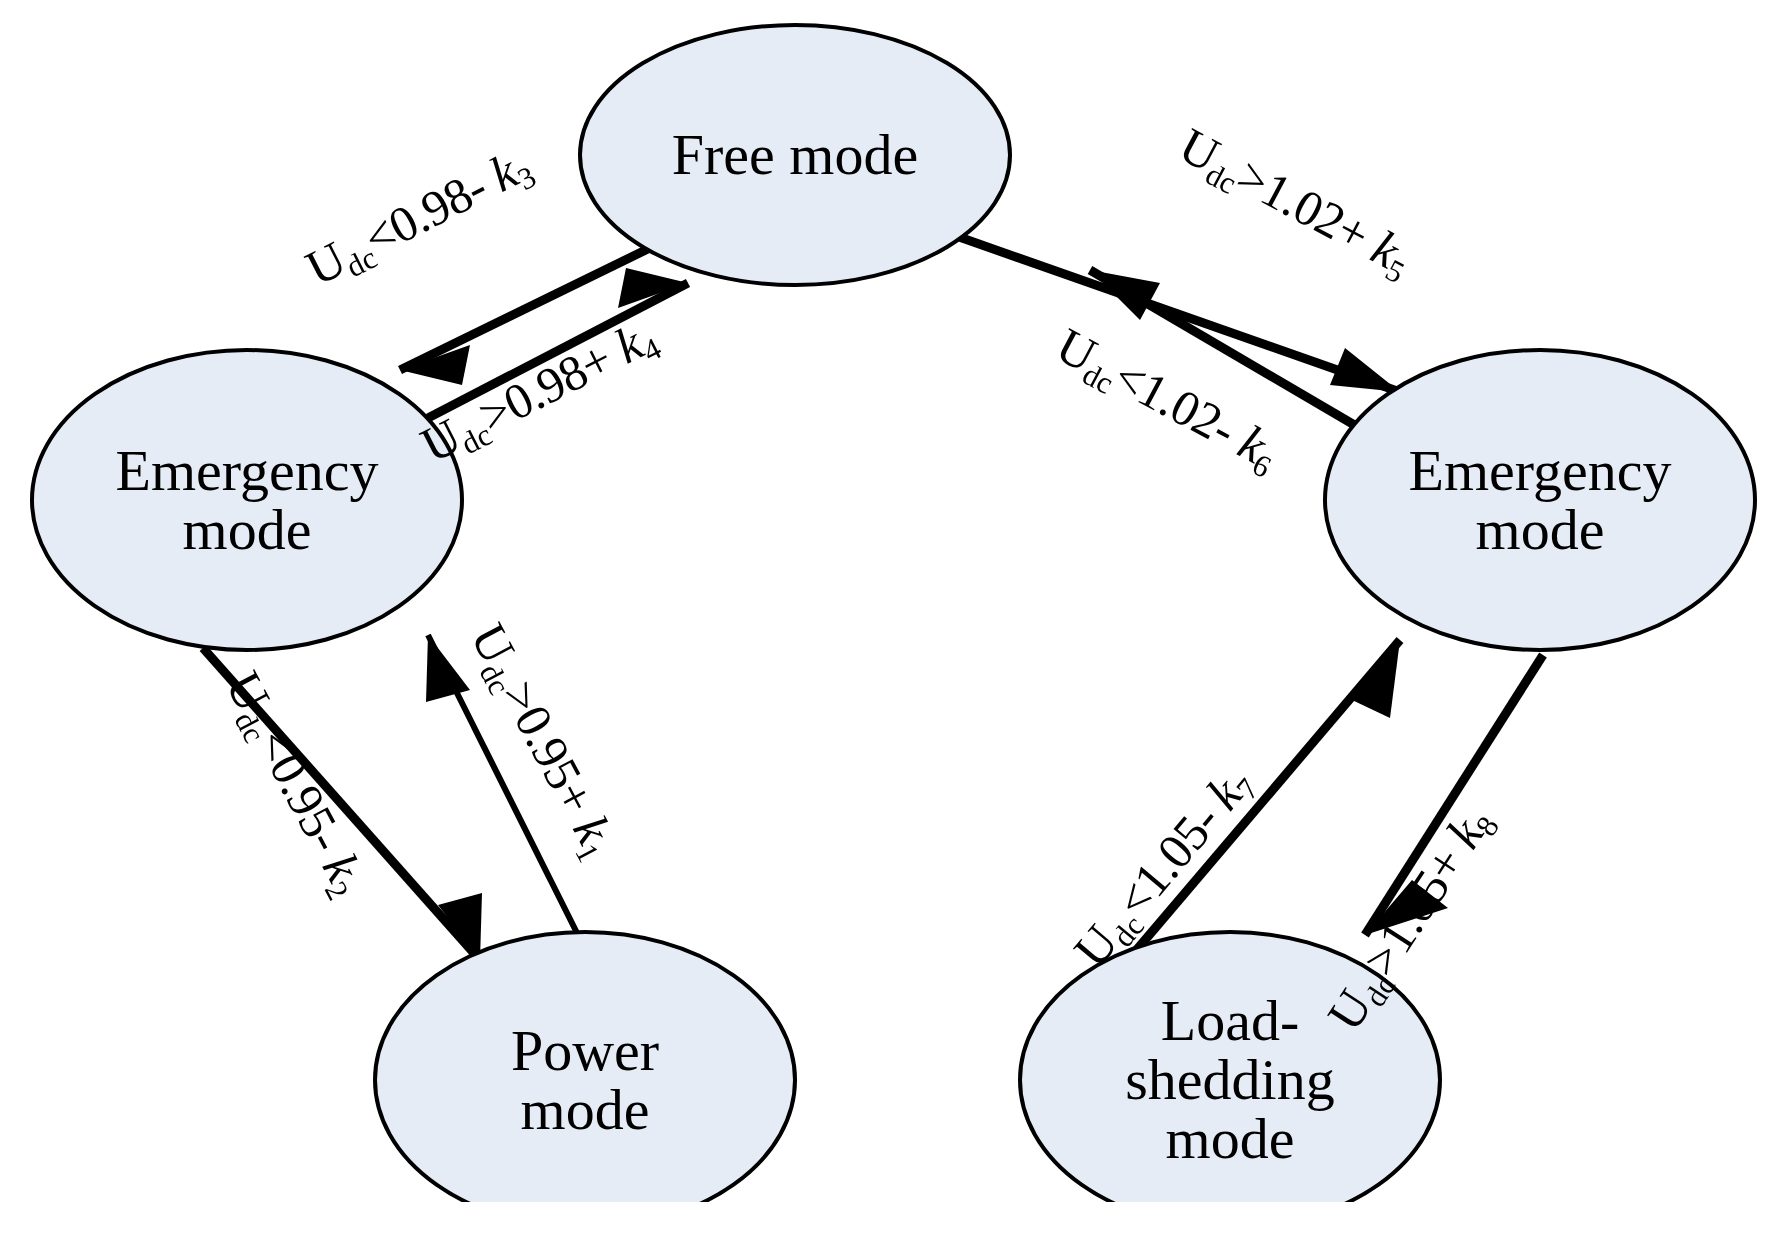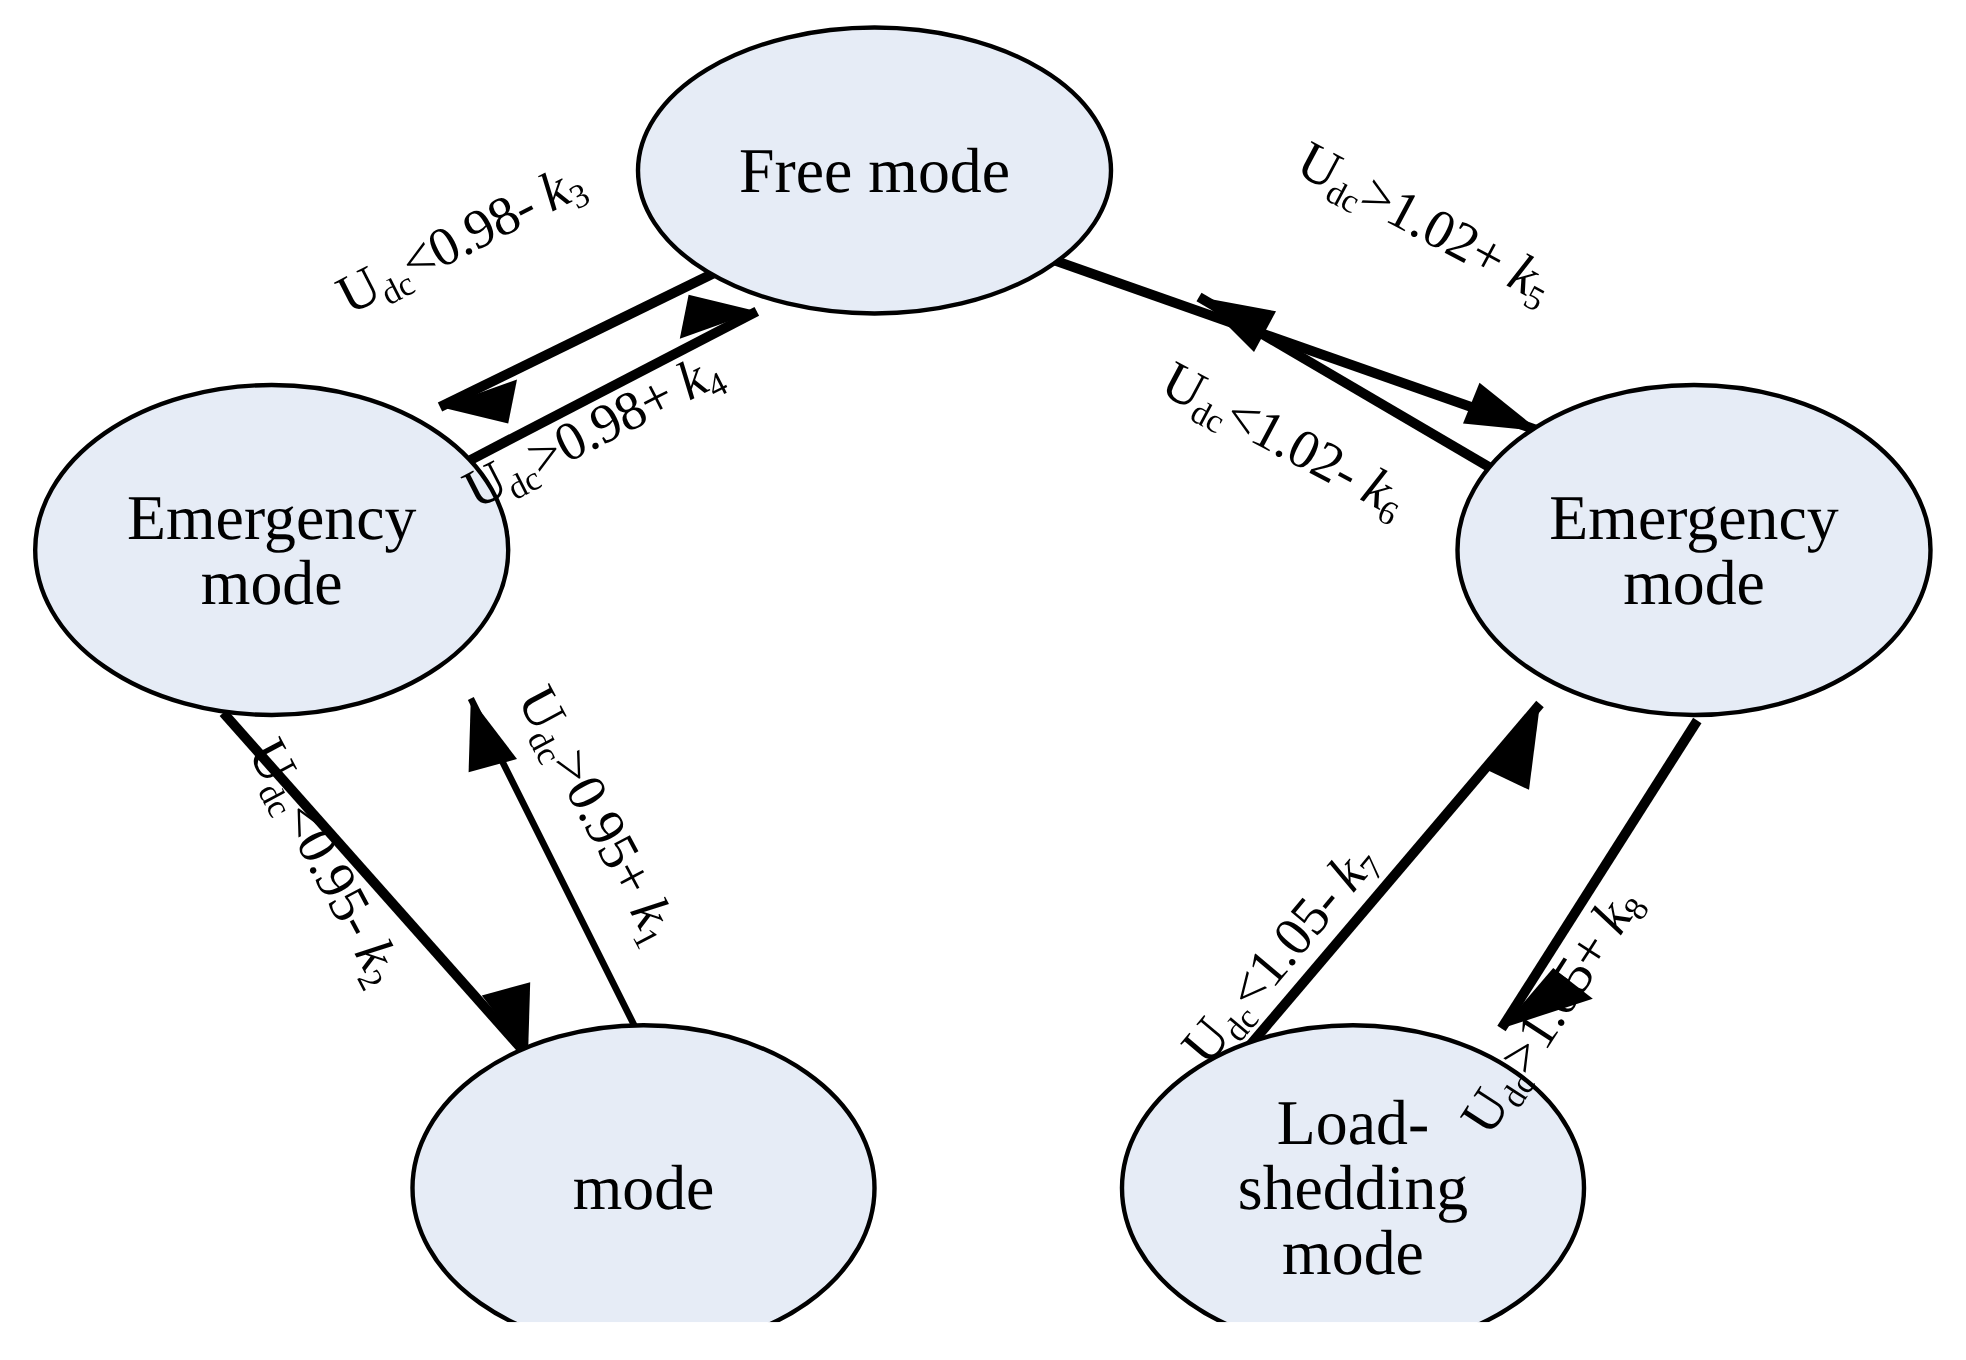--- a/index.html
+++ b/index.html
@@ -132,20 +132,21 @@
     <div>Emergency</div>
     <div>mode</div>
   </div>
 
   <div class="node-label" style="left:1540px; top:500px; transform:translate(-50%,-50%);">
     <div>Emergency</div>
     <div>mode</div>
   </div>
 
   <div class="node-label" style="left:585px; top:1080px; transform:translate(-50%,-50%);">
+    <div>Power</div>
     <div>mode</div>
   </div>
 
   <div class="node-label" style="left:1230px; top:1080px; transform:translate(-50%,-50%);">
     <div>Load-</div>
     <div>shedding</div>
     <div>mode</div>
   </div>
 
   <div class="edge-label" style="left:325px; top:270px; transform:rotate(-27deg) translateY(-50%);">

